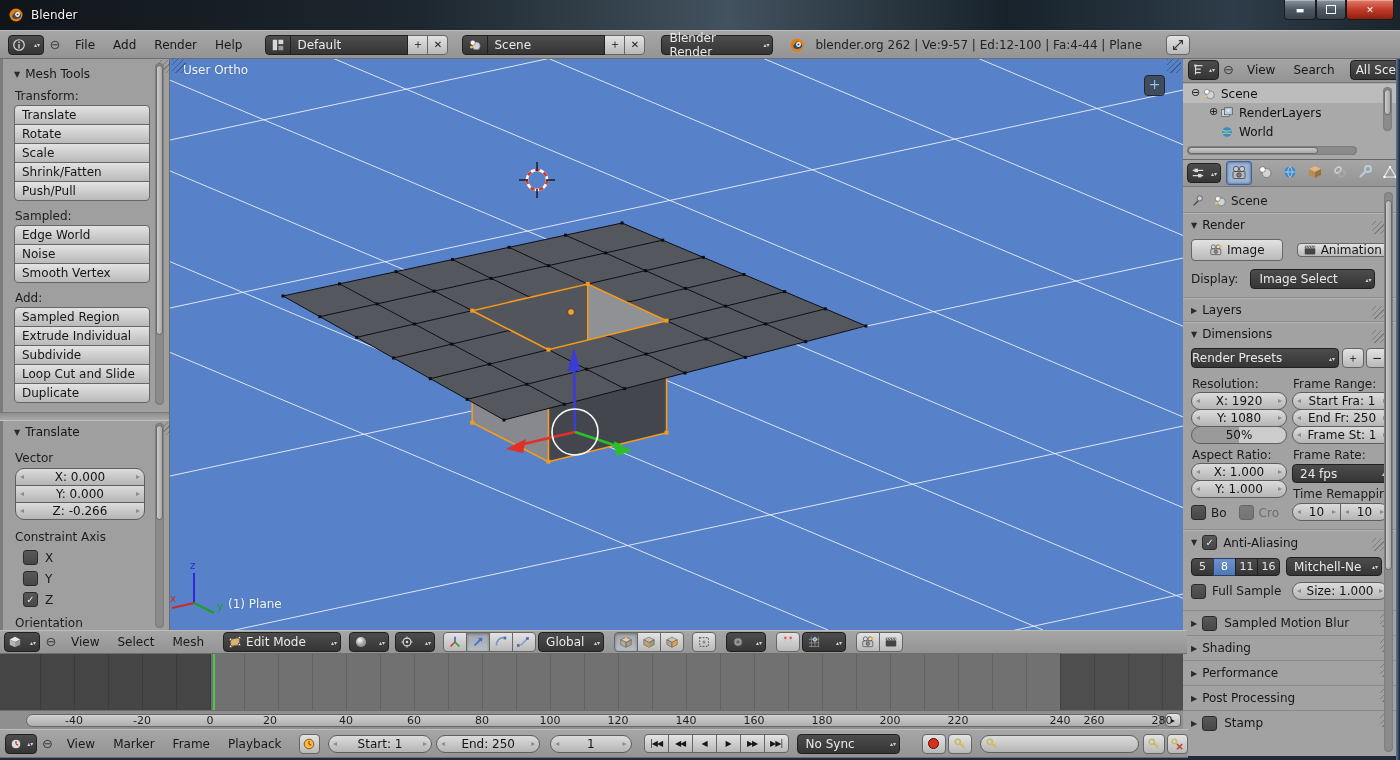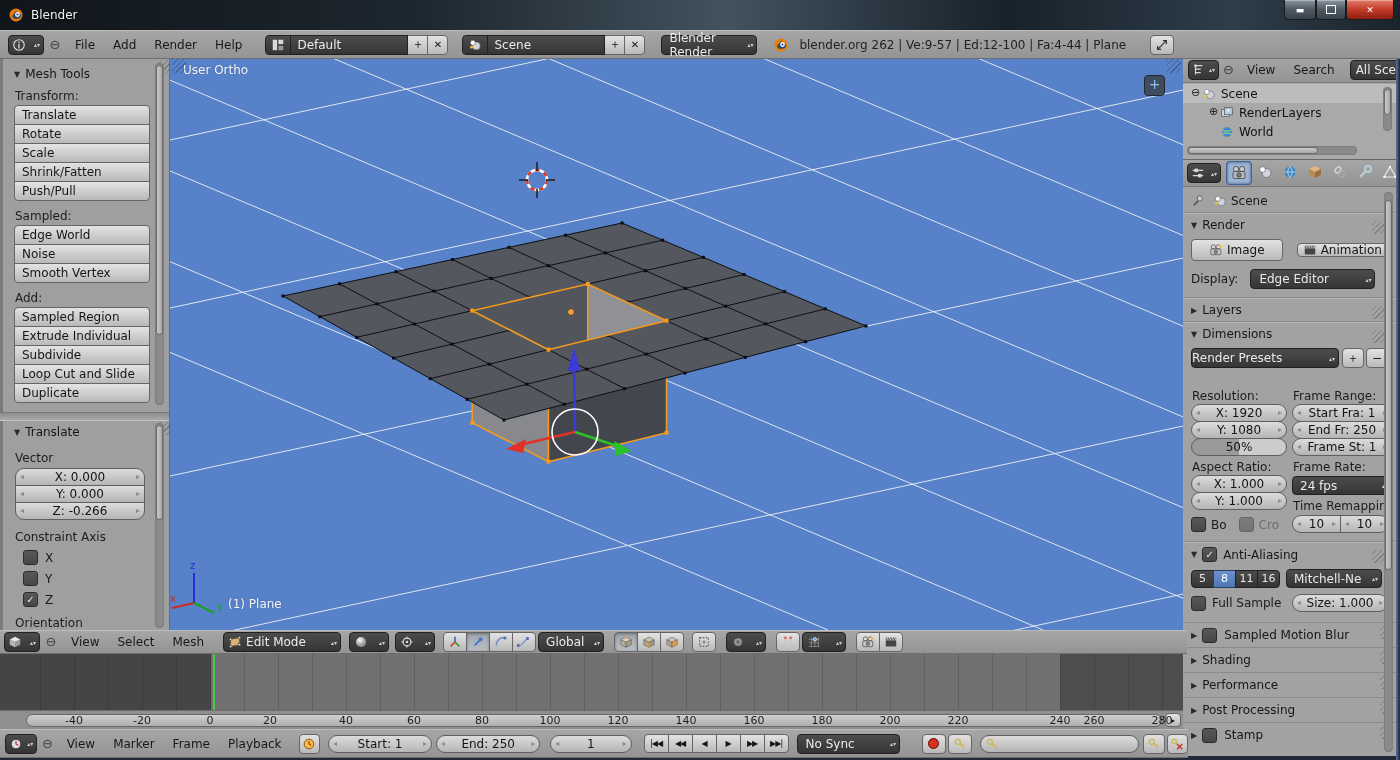--- a/index.html
+++ b/index.html
@@ -83,21 +83,21 @@
   #outliner .hscroll{position:absolute;left:4px;bottom:4px;width:170px;height:9px;background:#8b8b8b;border-radius:5px;box-shadow:inset 0 0 2px #00000055;}
   #outliner .hthumb{position:absolute;left:1px;top:1px;width:130px;height:7px;border-radius:4px;background:linear-gradient(#cacaca,#a8a8a8);border:1px solid #6a6a6a;box-sizing:border-box;}
   
   #properties{position:absolute;left:1183px;top:160px;width:213px;height:600px;background:#a2a2a2;overflow:hidden;}
   #prop-header{height:26px;background:linear-gradient(#a6a6a6,#949494);border-bottom:1px solid #777;display:flex;align-items:center;padding-left:4px;overflow:hidden;}
   .ptab{width:24px;height:22px;display:flex;align-items:center;justify-content:center;border-radius:3px;margin-left:1px;flex:0 0 auto;}
   .ptab.active{background:#9db3d4;border:1px solid #41639c;box-shadow:inset 0 0 3px #2c4a7a;}
   #prop-body{padding:5px 8px 0 8px;position:relative;}
   .sep{border-top:1px solid #8a8a8a;border-bottom:1px solid #b5b5b5;margin:4px -8px;}
   .prow{display:flex;align-items:center;position:relative;margin-top:4px;}
-  .twocol{display:flex;margin-top:17px;}
+  .twocol{display:flex;margin-top:5px;}
   .col-l{width:96px;flex:0 0 auto;}
   .col-r{width:100px;flex:0 0 auto;margin-left:5px;}
   .flabel{color:#1c1c1c;margin:4px 0 2px 1px;}
   .pill.full{width:100%;margin-top:-1px;}
   .slider50{background:linear-gradient(to right,#9a9a9a 0 50%,#cccccc 50%);}
   .aagrp{display:flex;}
   .aabtn{width:23px;height:18px;color:#e6e6e6;font-size:11px;justify-content:center;}
   .aabtn.on{background:linear-gradient(#6c93cf,#4f77b5);border-color:#26406b;color:#fff;}
   .cprow{height:24px;display:flex;align-items:center;border-top:1px solid #8a8a8a;position:relative;color:#161616;margin:0 -8px;padding-left:8px;}
   
@@ -174,21 +174,21 @@
               <circle cx="5.5" cy="5.5" r="2.8" fill="#fff" stroke="#555" stroke-width=".6"></circle>
               <circle cx="4" cy="10.5" r="1.6" fill="#f5c242"></circle>
             </svg></span>
         </div>
       <div class="dark" style="height:20px;width:118px;padding-left:6px">
           <span>Scene</span>
         </div>
       <div class="btn" style="height:20px;width:21px">＋</div>
       <div class="btn" style="height:20px;width:21px;font-size:10px">✕</div>
     </div>
-    <div class="dark" style="height:20px;width:96px;margin-left:16px;padding-left:7px">
+    <div class="dark" style="height:20px;width:112px;margin-left:16px;padding-left:7px">
       <span>Blender Render</span>
         <span class="dd-arr">▴▾</span>
     </div>
     <span class="icon16" style="margin-left:16px"><svg viewBox="0 0 16 16">
           <circle cx="8" cy="8" r="6.5" fill="#e87d0d"></circle>
           <path d="M4 9 a4.5 3.5 0 1 0 9 -1.5 L8 4 Z" fill="#2d4a66"></path>
           <circle cx="9.5" cy="7.5" r="2.4" fill="#fff"></circle>
           <circle cx="9.5" cy="7.5" r="1.1" fill="#2d4a66"></circle>
         </svg></span>
     <span class="stats">blender.org 262 | Ve:9-57 | Ed:12-100 | Fa:4-44 | Plane</span>
@@ -637,21 +637,21 @@
                 <rect x="2" y="6" width="12" height="7" rx="1" fill="#444"></rect>
                 <rect x="2" y="3" width="12" height="3" fill="#666"></rect>
                 <path d="M3 3 l2 3 M6 3 l2 3 M9 3 l2 3 M12 3 l2 3" stroke="#ddd" stroke-width="1"></path>
               </svg></span>
           <span style="margin-left:4px">Animation</span>
         </div>
       </div>
       <div class="prow" style="margin-top:8px">
         <span>Display:</span>
         <div class="dark" style="height:20px;width:125px;margin-left:12px;padding-left:8px">
-          <span>Edge Editor</span>
+          <span>Image Select</span>
             <span class="dd-arr">▴▾</span>
         </div>
       </div>
       <div class="sep" style="margin-top:8px"></div>
       <div class="prow ptitle">
         <span class="tri">▶</span>
           <span>Layers</span>
         <span class="grip"></span>
       </div>
       <div class="sep"></div>

